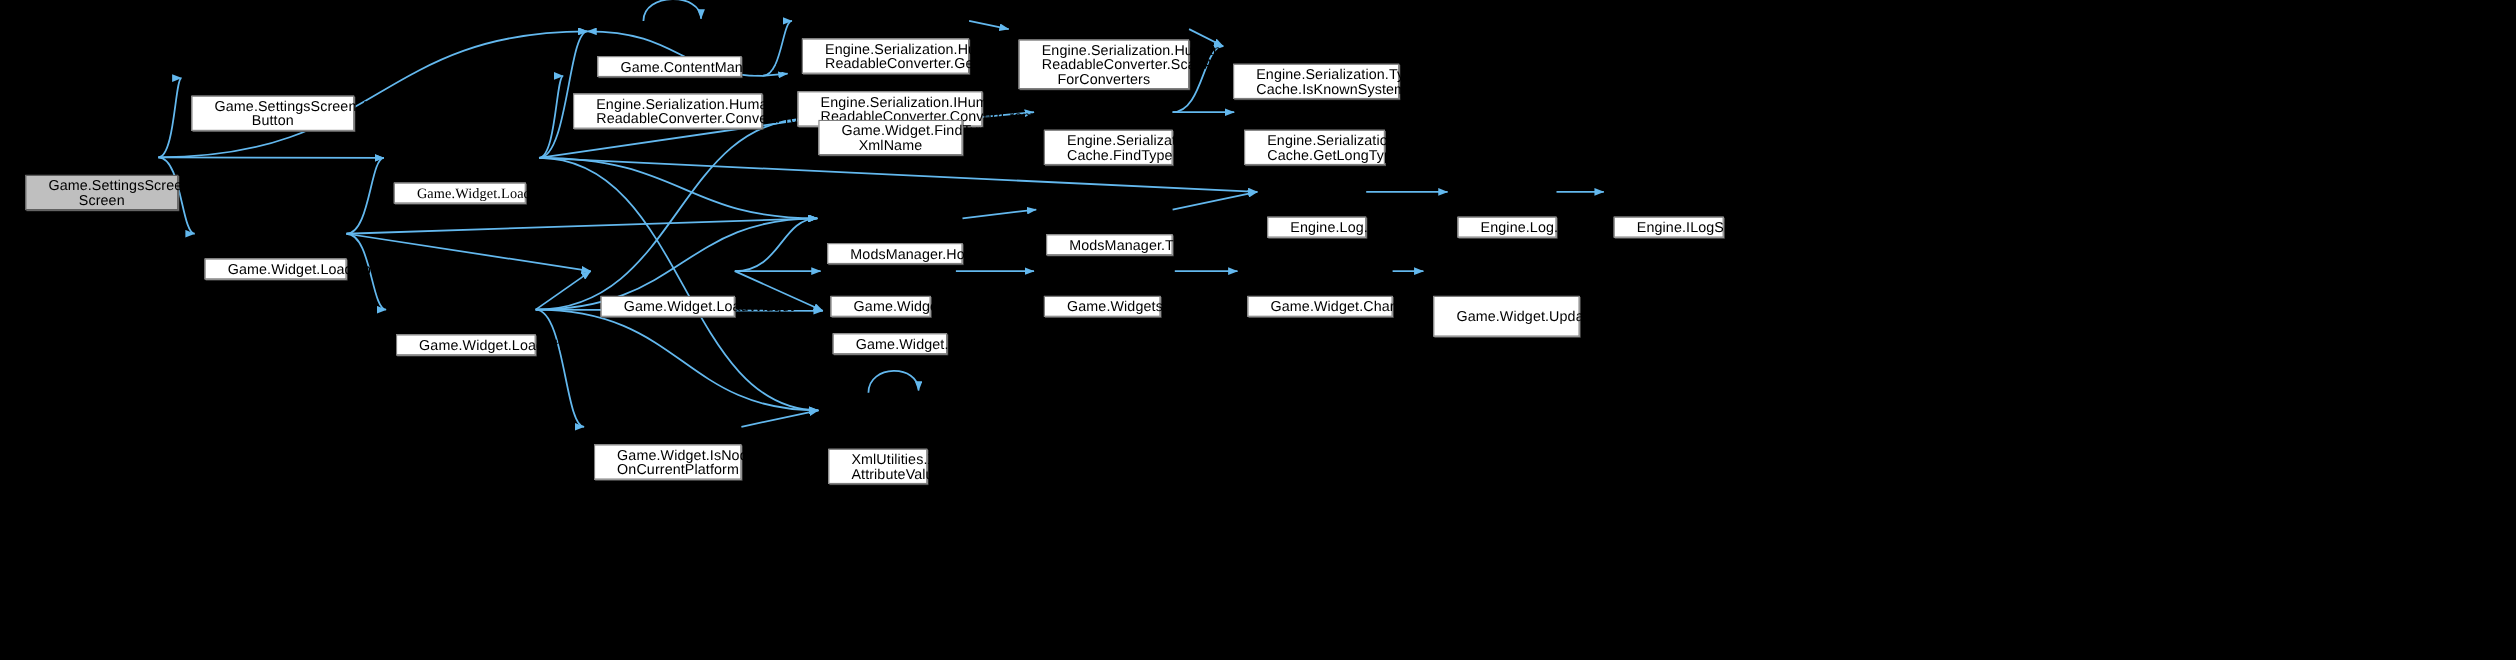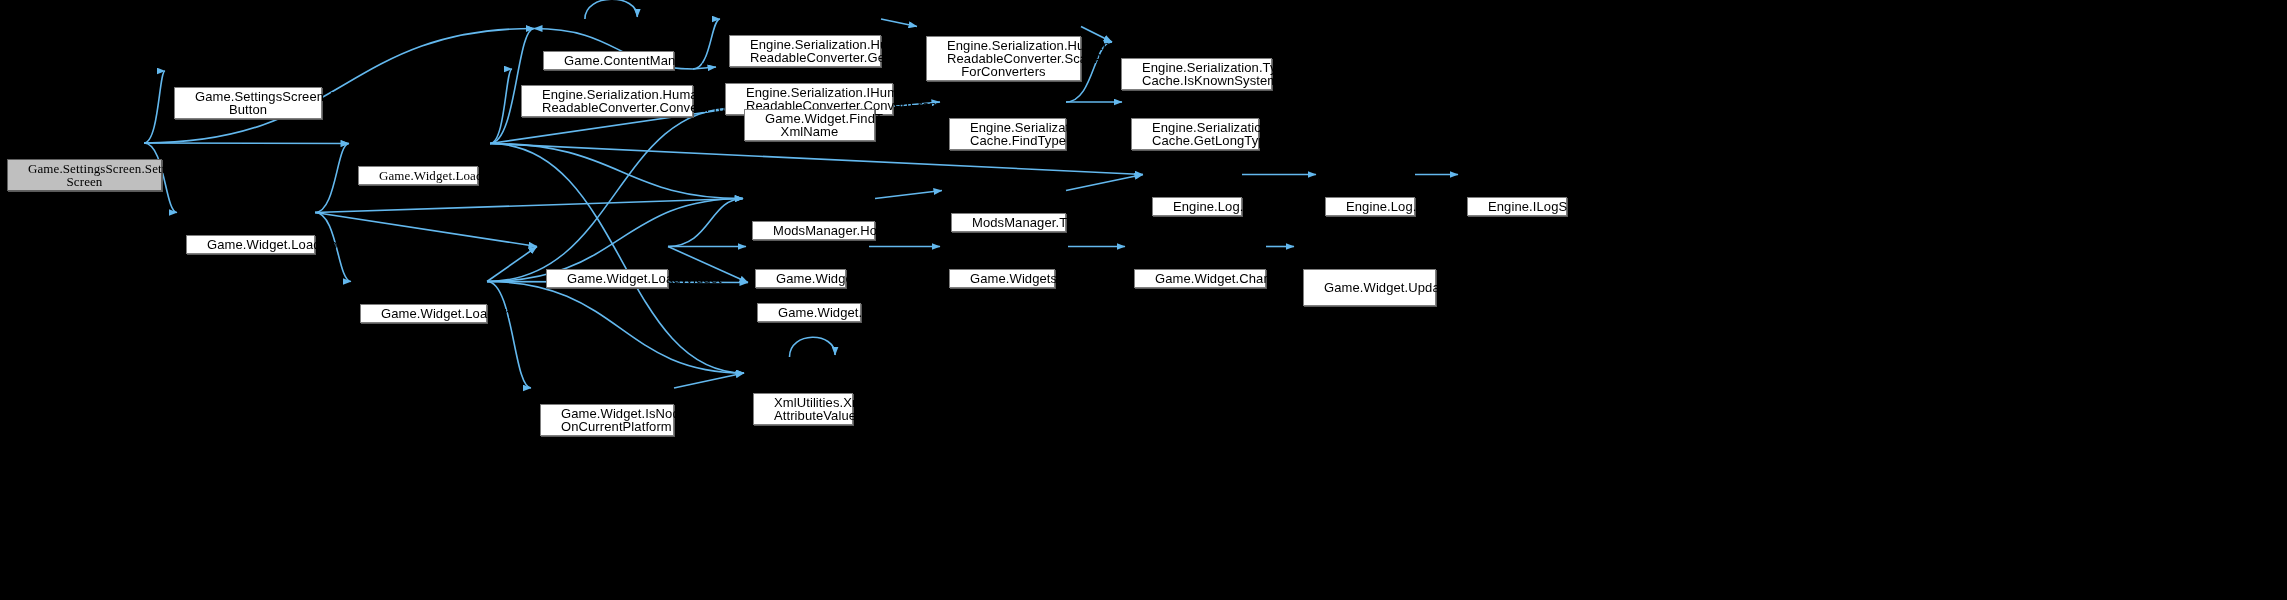--- a/index.html
+++ b/index.html
@@ -96,21 +96,21 @@
       <path d="M487,281.5 C615.5,281.5 615.5,108 735,108" fill="none" stroke="#63b8ee" stroke-width="1.6" marker-end="url(#ah)"></path>
       <path d="M487,281.5 C619.5,281.5 619.5,198.5 743,198.5" fill="none" stroke="#63b8ee" stroke-width="1.6" marker-end="url(#ah)"></path>
       <path d="M487,281.5 L537,246.5" fill="none" stroke="#63b8ee" stroke-width="1.6" marker-end="url(#ah)"></path>
       <path d="M487,281.5 L748,282.5" fill="none" stroke="#63b8ee" stroke-width="1.6" marker-end="url(#ah)"></path>
       <path d="M487,281.5 C620,281.5 620,373 744,373" fill="none" stroke="#63b8ee" stroke-width="1.6" marker-end="url(#ah)"></path>
       <path d="M487,281.5 C513.5,281.5 513.5,388 531,388" fill="none" stroke="#63b8ee" stroke-width="1.6" marker-end="url(#ah)"></path>
       <path d="M789.48,357 C789.48,331 835.08,331 835.08,355" fill="none" stroke="#63b8ee" stroke-width="1.6" marker-end="url(#ah)"></path>
       <path d="M674,388 L744,373" fill="none" stroke="#63b8ee" stroke-width="1.6" marker-end="url(#ah)"></path>
     </svg>
   <div id="node-layer">
-      <div class="node root" style="left: 7px; top: 127px; width: 155px; height: 32px; font-family: Liberation Serif, serif;"><span class="node-label">Game.SettingsScreen.Settings
+      <div class="node root" style="left: 23px; top: 127px; width: 139px; height: 32px;"><span class="node-label">Game.SettingsScreen.Settings
 Screen</span></div>
       <div class="node" style="left: 174px; top: 55px; width: 148px; height: 32px;"><span class="node-label">Game.SettingsScreen.AddSetting
 Button</span></div>
       <div class="node" style="left: 543px; top: 19px; width: 131px; height: 19px;"><span class="node-label">Game.ContentManager.Get</span></div>
       <div class="node" style="left: 521px; top: 53px; width: 172px; height: 32px;"><span class="node-label">Engine.Serialization.Human
 ReadableConverter.ConvertFromString</span></div>
       <div class="node" style="left: 729px; top: 3px; width: 152px; height: 32px;"><span class="node-label">Engine.Serialization.Human
 ReadableConverter.GetConverter</span></div>
       <div class="node" style="left: 725px; top: 51px; width: 168px; height: 32px;"><span class="node-label">Engine.Serialization.IHuman
 ReadableConverter.ConvertFromString</span></div>
@@ -132,18 +132,18 @@
       <div class="node" style="left: 752px; top: 189px; width: 123px; height: 19px;"><span class="node-label">ModsManager.HookAction</span></div>
       <div class="node" style="left: 951px; top: 181px; width: 115px; height: 19px;"><span class="node-label">ModsManager.TryInvoke</span></div>
       <div class="node" style="left: 186px; top: 203px; width: 129px; height: 19px;"><span class="node-label">Game.Widget.LoadContents</span></div>
       <div class="node" style="left: 546px; top: 237px; width: 122px; height: 19px;"><span class="node-label">Game.Widget.LoadWidget</span></div>
       <div class="node" style="left: 755px; top: 237px; width: 91px; height: 19px;"><span class="node-label">Game.WidgetsList.Add</span></div>
       <div class="node" style="left: 949px; top: 237px; width: 106px; height: 19px;"><span class="node-label">Game.WidgetsList.Insert</span></div>
       <div class="node" style="left: 1134px; top: 237px; width: 132px; height: 19px;"><span class="node-label">Game.Widget.ChangeParent</span></div>
       <div class="node" style="left: 1303px; top: 237px; width: 133px; height: 37px;"><span class="node-label">Game.Widget.UpdateCeases</span></div>
       <div class="node" style="left: 757px; top: 271px; width: 104px; height: 19px;"><span class="node-label">Game.Widget.Widget</span></div>
       <div class="node" style="left: 360px; top: 272px; width: 127px; height: 19px;"><span class="node-label">Game.Widget.LoadChildren</span></div>
-      <div class="node" style="left: 753px; top: 361px; width: 100px; height: 32px;"><span class="node-label">XmlUtilities.XmlUtils.Get
+      <div class="node" style="left: 753px; top: 376px; width: 90px; height: 32px;"><span class="node-label">XmlUtilities.XmlUtils.Get
 AttributeValue</span></div>
       <div class="node" style="left: 540px; top: 372px; width: 134px; height: 32px;"><span class="node-label">Game.Widget.IsNodeIncluded
 OnCurrentPlatform</span></div>
     </div>
 </div>
 
 </body></html>

